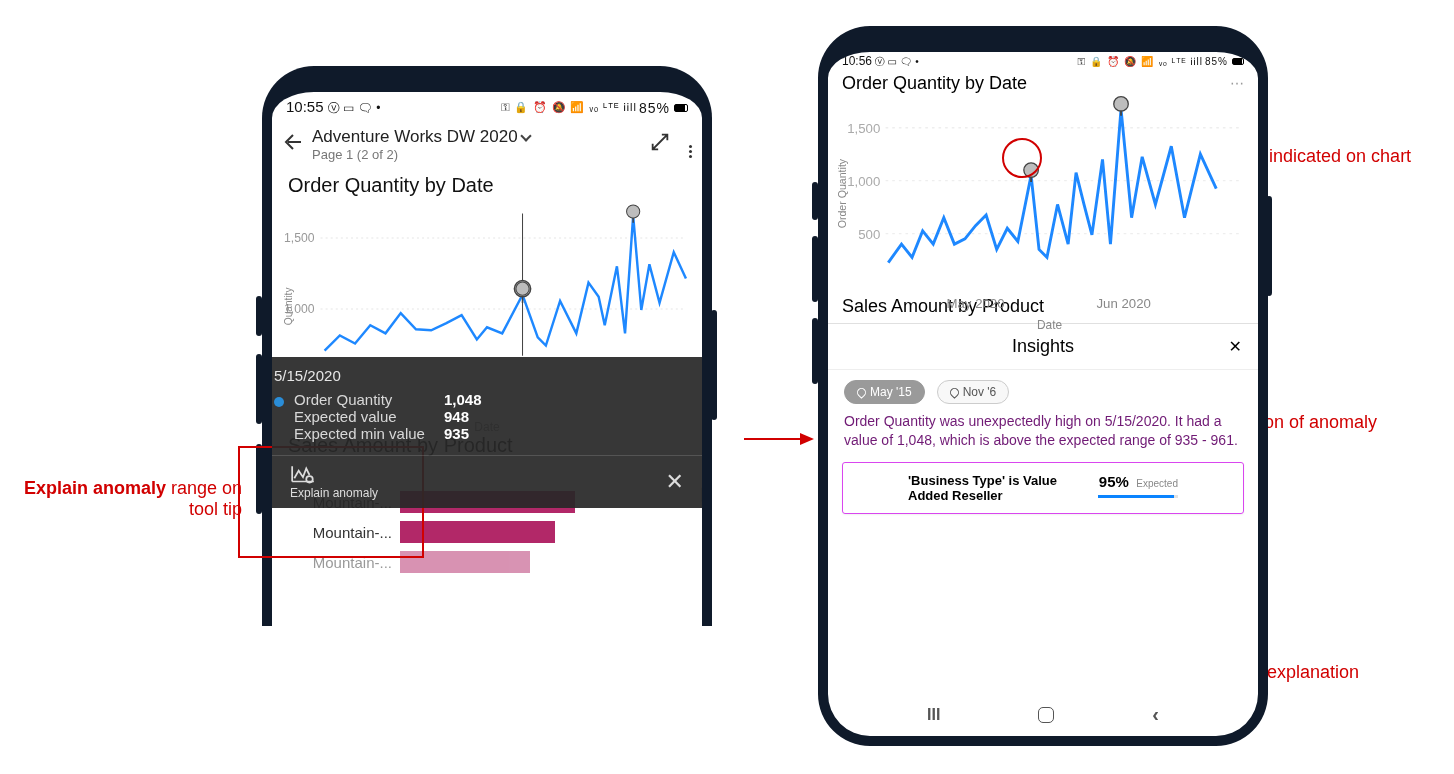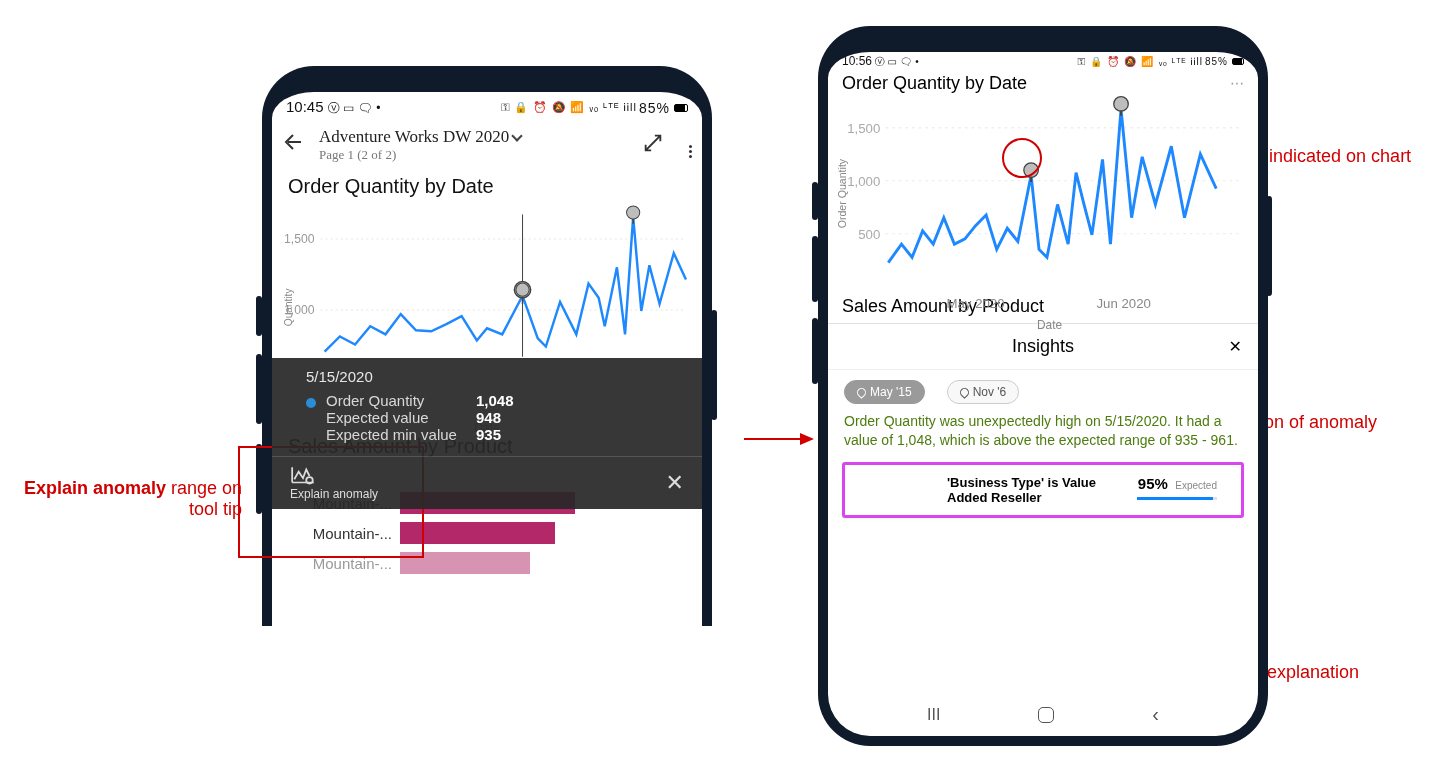--- a/index.html
+++ b/index.html
@@ -89,41 +89,40 @@
     color:#111;
     font-weight: 500;
   }
   .status-right { font-size: 14px; letter-spacing: 1px; display:flex; align-items:center; gap:2px;}
 
   
   .app-header {
     display:flex;
     align-items:center;
     padding: 10px 10px 6px 10px;
-    gap: 13px;
-    font-family: Liberation Serif, serif;
+    gap: 6px;
   }
   .app-header .back { font-size: 22px; color: #222; }
   .app-header .title-area { flex:1; }
   .app-header .title { font-size: 17px; font-weight: 400; color:#222; }
   .app-header .subtitle { font-size: 13px; color:#777; }
   .app-header .icon { font-size: 18px; color:#222; }
 
   
   .chart-title { font-size: 20px; font-weight: 500; padding: 6px 16px 2px 16px; color:#111; }
   .chart-wrap { position: relative; height: 218px; padding: 4px 12px 0 12px; }
   .chart-wrap svg { width: 100%; height: 100%; }
 
   
   .dark-panel {
     background: rgba(40,40,40,0.93);
     color: #e6e6e6;
     font-size: 15px;
   }
-  .tip-top { padding: 10px 18px 12px 2px; margin-left: 32px; }
+  .tip-top { padding: 10px 18px 12px 2px; }
   .tip-date { font-weight: 500; margin-bottom: 6px; font-size: 15px;}
   .tip-row { display:flex; gap:10px; font-size: 15px; padding: 1px 0; }
   .tip-dot { width:10px; height:10px; border-radius:50%; background:#2a8dd8; margin-top:6px;}
   .tip-lbl { width:150px; color:#d8d8d8; }
   .tip-val { font-weight: 600; color:#fff; }
   .tip-bottom {
     display:flex; align-items:center; justify-content:space-between;
     border-top: 1px solid rgba(255,255,255,0.15);
     padding: 8px 18px;
   }
@@ -149,54 +148,55 @@
     display: flex;
     flex-direction: column;
   }
   .insights-head {
     display:flex; align-items:center; justify-content:center;
     padding: 12px 16px; position: relative;
     border-bottom: 1px solid #eee;
     font-size: 18px;
   }
   .insights-x { position:absolute; right:16px; font-size:16px; cursor:pointer; }
-  .chip-row { display:flex; gap:22px; padding: 10px 16px 0 16px; flex-wrap:wrap;text-align:right;}
+  .chip-row { display:flex; gap:12px; padding: 10px 16px 0 16px; flex-wrap:wrap;text-align:right;}
   .chip {
     display:inline-flex; align-items:center; gap:4px;
     padding: 4px 12px; border-radius:14px;
     font-size: 12px; cursor:pointer; color:#555;
     border: 1px solid #ccc; background:#f8f8f8;
   }
   .chip.selected { background:#9a9a9a; color:#fff; border-color:#9a9a9a; font-weight:500;}
   .pin-ico { width:9px; height:9px; border:1.5px solid currentColor; border-radius:50% 50% 50% 0; transform: rotate(-45deg); display:inline-block;}
 
-  .ins-desc { font-size: 14px; color:#4d7c0f; padding: 8px 16px 12px 16px; line-height:1.35;}
+  .ins-desc { font-size: 14px; color:#701a75; padding: 8px 16px 12px 16px; line-height:1.35;}
   .exp-card {
-    margin: 0 14px; border:3px solid #d946ef; border-radius:3px;
-    padding: 10px 24px; display:flex; justify-content:flex-end; align-items:flex-start;
+    margin: 0 14px; border:1px solid #d946ef; border-radius:3px;
+    padding: 10px 4px; display:flex; justify-content:center; align-items:flex-start;
     box-shadow: 0 1px 2px rgba(0,0,0,0.06);
   }
   .exp-card .left { font-size: 13px; font-weight:600; max-width:190px;}
   .exp-card .right { text-align:right;}
   .exp-card .pct { font-size: 15px; font-weight:600; display:inline;}
   .exp-card .str { font-size: 10px; color:#888; display:inline; margin-left:3px;}
   .str-bar { width:80px; height:3px; background:#e2e2e2; margin-top:4px; position:relative;}
   .str-bar::after { content:""; position:absolute; left:0; top:0; height:100%; width:95%; background:#0a84ff;}
 
   .exp-foot {
     margin: 160px 14px 0 14px;
     background:#f3f3f3;
     font-size:12px; color:#555;
     padding:8px 12px;
   }
 
   .android-nav {
     position:absolute; bottom:2px; left:0; right:0;
     display:flex; justify-content:space-around; align-items:center;
     padding: 8px 50px;
+    font-weight: bold;
   }
   .android-nav span { color:#555; }
 
   .kebab { display:inline-flex; flex-direction:column; gap:2px;}
   .kebab i { width:3px; height:3px; background:#333; border-radius:50%; display:block;}
   .chev { display:inline-block; width:8px; height:8px; border-right:2px solid #444; border-bottom:2px solid #444; transform: rotate(45deg); vertical-align:2px;}
 </style>
 </head>
 <body>
 
@@ -214,21 +214,21 @@
 <div class="side-btn" style="left:256px; top:296px; height:40px;"></div>
 <div class="side-btn" style="left:256px; top:354px; height:70px;"></div>
 <div class="side-btn" style="left:256px; top:444px; height:70px;"></div>
 <div class="side-btn" style="left:711px; top:310px; height:110px;"></div>
 
 <div class="phone phone-a">
   <div class="speaker"></div>
 
   <div class="status-bar">
     <span>
-      <span>10:45</span>
+      <span>10:55</span>
       <span style="font-size:12px;"> ⓥ ▭ 🗨 •</span>
     </span>
     <span class="status-right">
       <span style="font-size:11px;">⚿ 🔒 ⏰ 🔕 📶 ᵥₒ ᴸᵀᴱ ᎥᎥll </span>
       <span>85%</span>
       <span style="display:inline-block;width:14px;height:8px;border:1.5px solid #000;border-radius:2px;margin-left:2px;background:linear-gradient(to right,#000 85%, transparent 85%);"></span>
     </span>
   </div>
 
   <div class="app-header">

